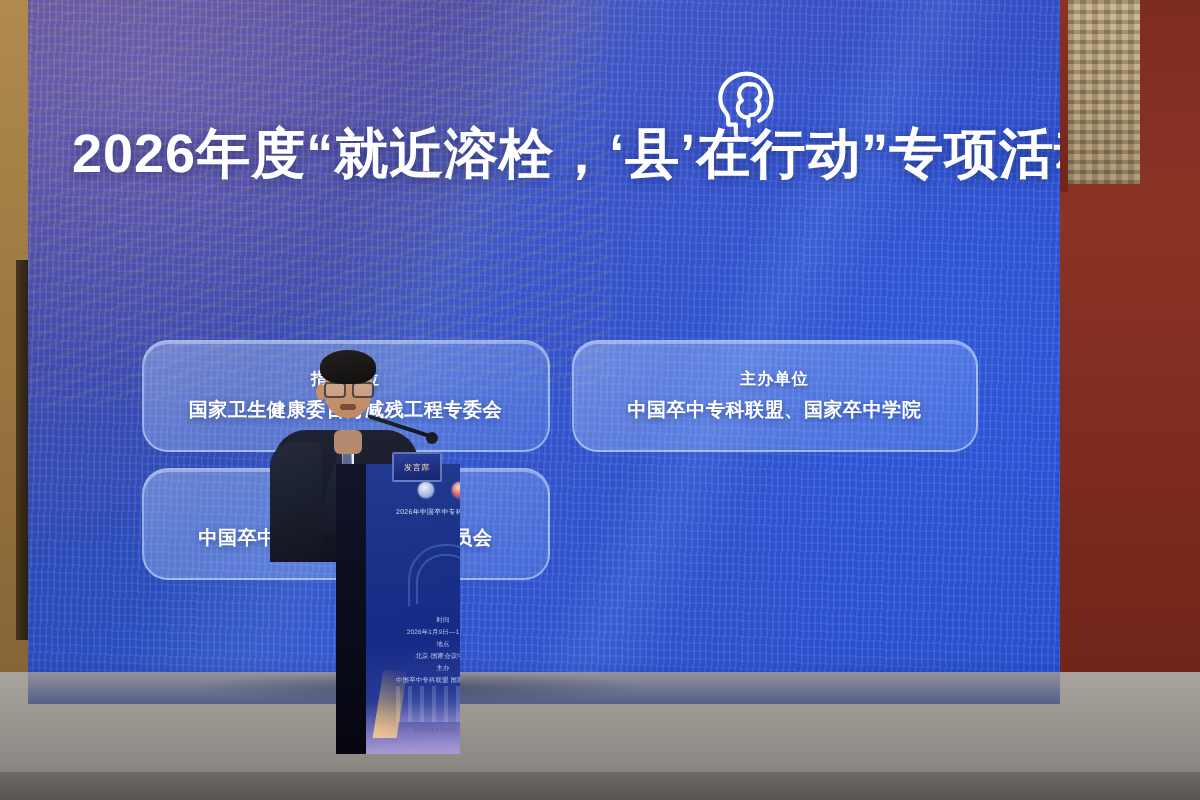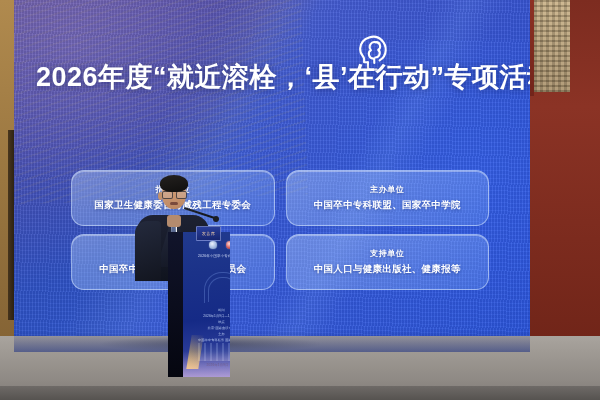--- a/index.html
+++ b/index.html
@@ -368,24 +368,20 @@
           <div class="card-label">指导单位</div>
           <div class="card-value">国家卫生健康委百万减残工程专委会</div>
         </div>
         <div class="card">
           <div class="card-label">主办单位</div>
           <div class="card-value">中国卒中专科联盟、国家卒中学院</div>
         </div>
         <div class="card">
           <div class="card-label">承办单位</div>
           <div class="card-value">中国卒中专科联盟基层工作委员会</div>
-        </div>
-        <div class="card">
-          <div class="card-label">支持单位</div>
-          <div class="card-value">中国人口与健康出版社、健康报等</div>
         </div>
       </div>
 
     </div>
   </div>
   <div class="led-bottom"></div>
 
   <div class="floor"></div>
   <div class="floor-shadow"></div>
   <div class="floor-edge"></div>

